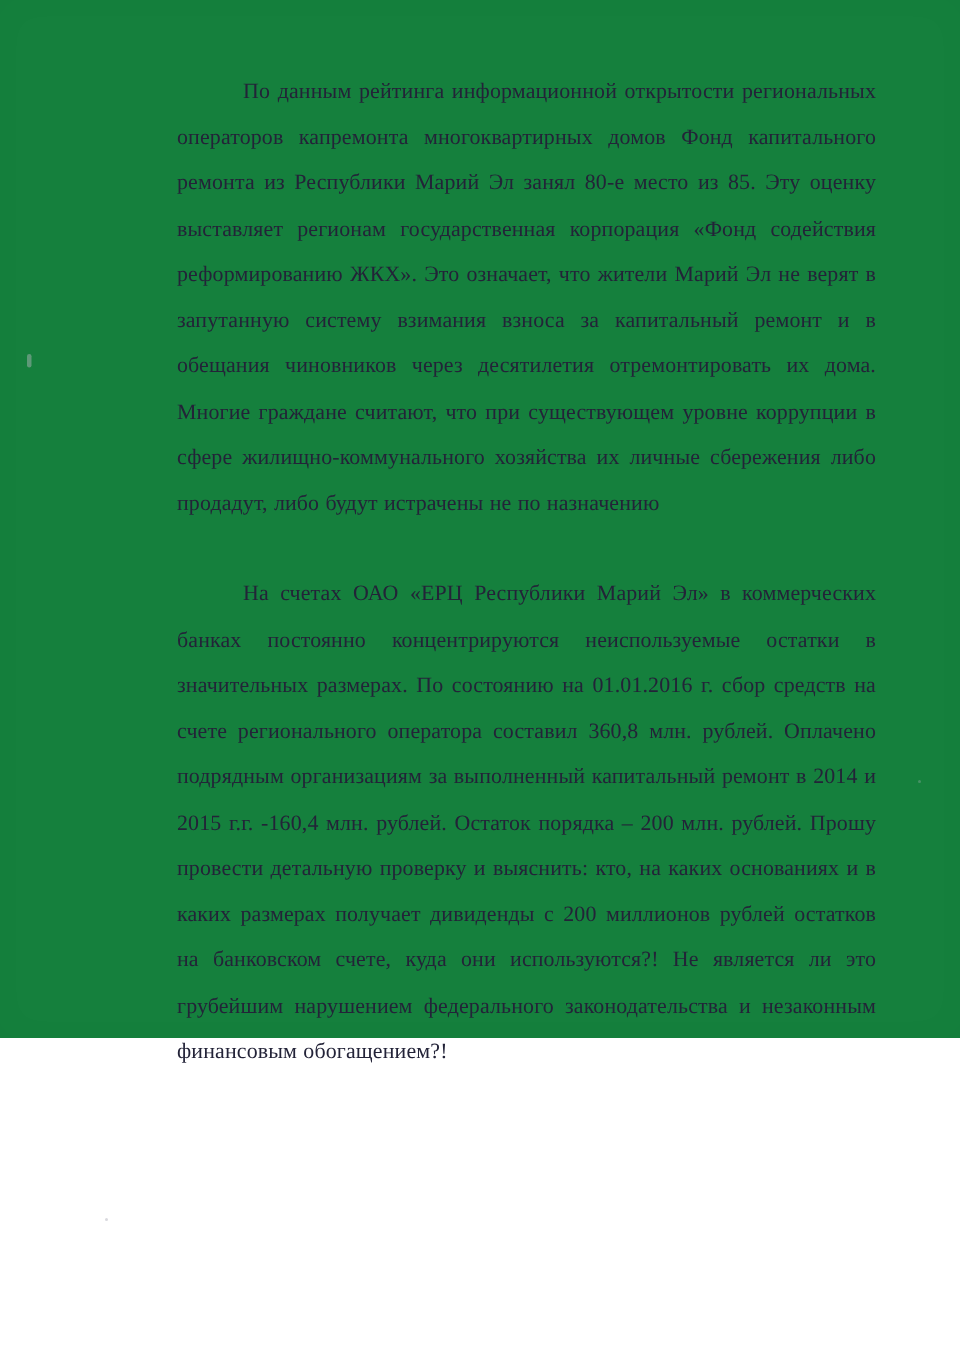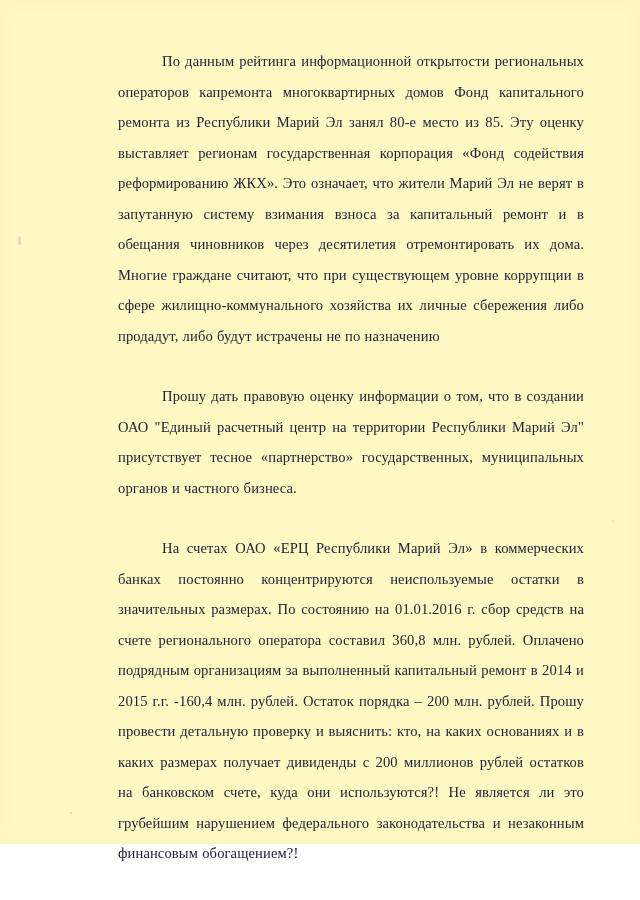--- a/index.html
+++ b/index.html
@@ -10,24 +10,24 @@
     width: 640px;
     height: 900px;
     background: #ffffff;
     font-family: "Liberation Serif", "DejaVu Serif", serif;
     color: #1a1a2e;
     overflow: hidden;
   }
   .page {
     position: relative;
     width: 640px;
-    height: 844px;
+    height: 692px;
     box-sizing: border-box;
     padding: 46px 56px 31px 118px;
-    background: #fef9c3;
+    background: #15803d;
   }
   .doc-body {
     width: 466px;
   }
   p.para {
     margin: 0 0 0 0;
     text-align: justify;
     text-justify: inter-word;
     text-indent: 44px;
     font-size: 14.6px;
@@ -56,20 +56,19 @@
     pointer-events: none;
     box-shadow: inset 0 0 26px rgba(0,0,0,0.018);
   }
 </style>
 </head>
 <body>
 
 <div class="page">
   <div class="doc-body">
     <p class="para">По данным рейтинга информационной открытости региональных операторов капремонта многоквартирных домов Фонд капитального ремонта из Республики Марий Эл занял 80-е место из 85. Эту оценку выставляет регионам государственная корпорация «Фонд содействия реформированию ЖКХ». Это означает, что жители Марий Эл не верят в запутанную систему взимания взноса за капитальный ремонт и в обещания чиновников через десятилетия отремонтировать их дома. Многие граждане считают, что при существующем уровне коррупции в сфере жилищно-коммунального хозяйства их личные сбережения либо продадут, либо будут истрачены не по назначению</p>
-    <p class="para">Прошу дать правовую оценку информации о том, что в создании ОАО "Единый расчетный центр на территории Республики Марий Эл" присутствует тесное «партнерство» государственных, муниципальных органов и частного бизнеса.</p>
     <p class="para">На счетах ОАО «ЕРЦ Республики Марий Эл» в коммерческих банках постоянно концентрируются неиспользуемые остатки в значительных размерах. По состоянию на 01.01.2016 г. сбор средств на счете регионального оператора составил 360,8 млн. рублей. Оплачено подрядным организациям за выполненный капитальный ремонт в 2014 и 2015 г.г. -160,4 млн. рублей. Остаток порядка – 200 млн. рублей. Прошу провести детальную проверку и выяснить: кто, на каких основаниях и в каких размерах получает дивиденды с 200 миллионов рублей остатков на банковском счете, куда они используются?! Не является ли это грубейшим нарушением федерального законодательства и незаконным финансовым обогащением?!</p>
   </div>
   <span class="speck s1"></span>
   <span class="speck s2"></span>
   <span class="speck s3"></span>
   <div class="edge-shadow"></div>
 </div>
 
 </body></html>

